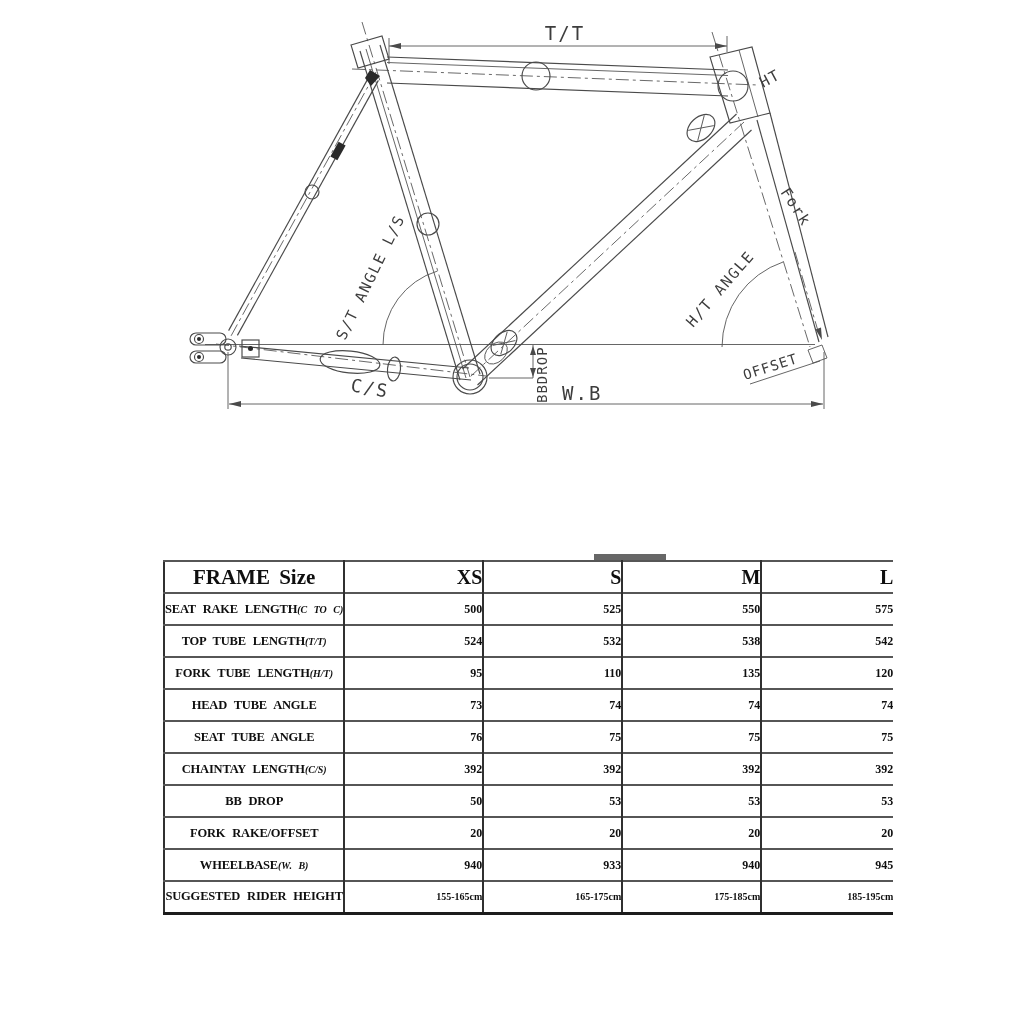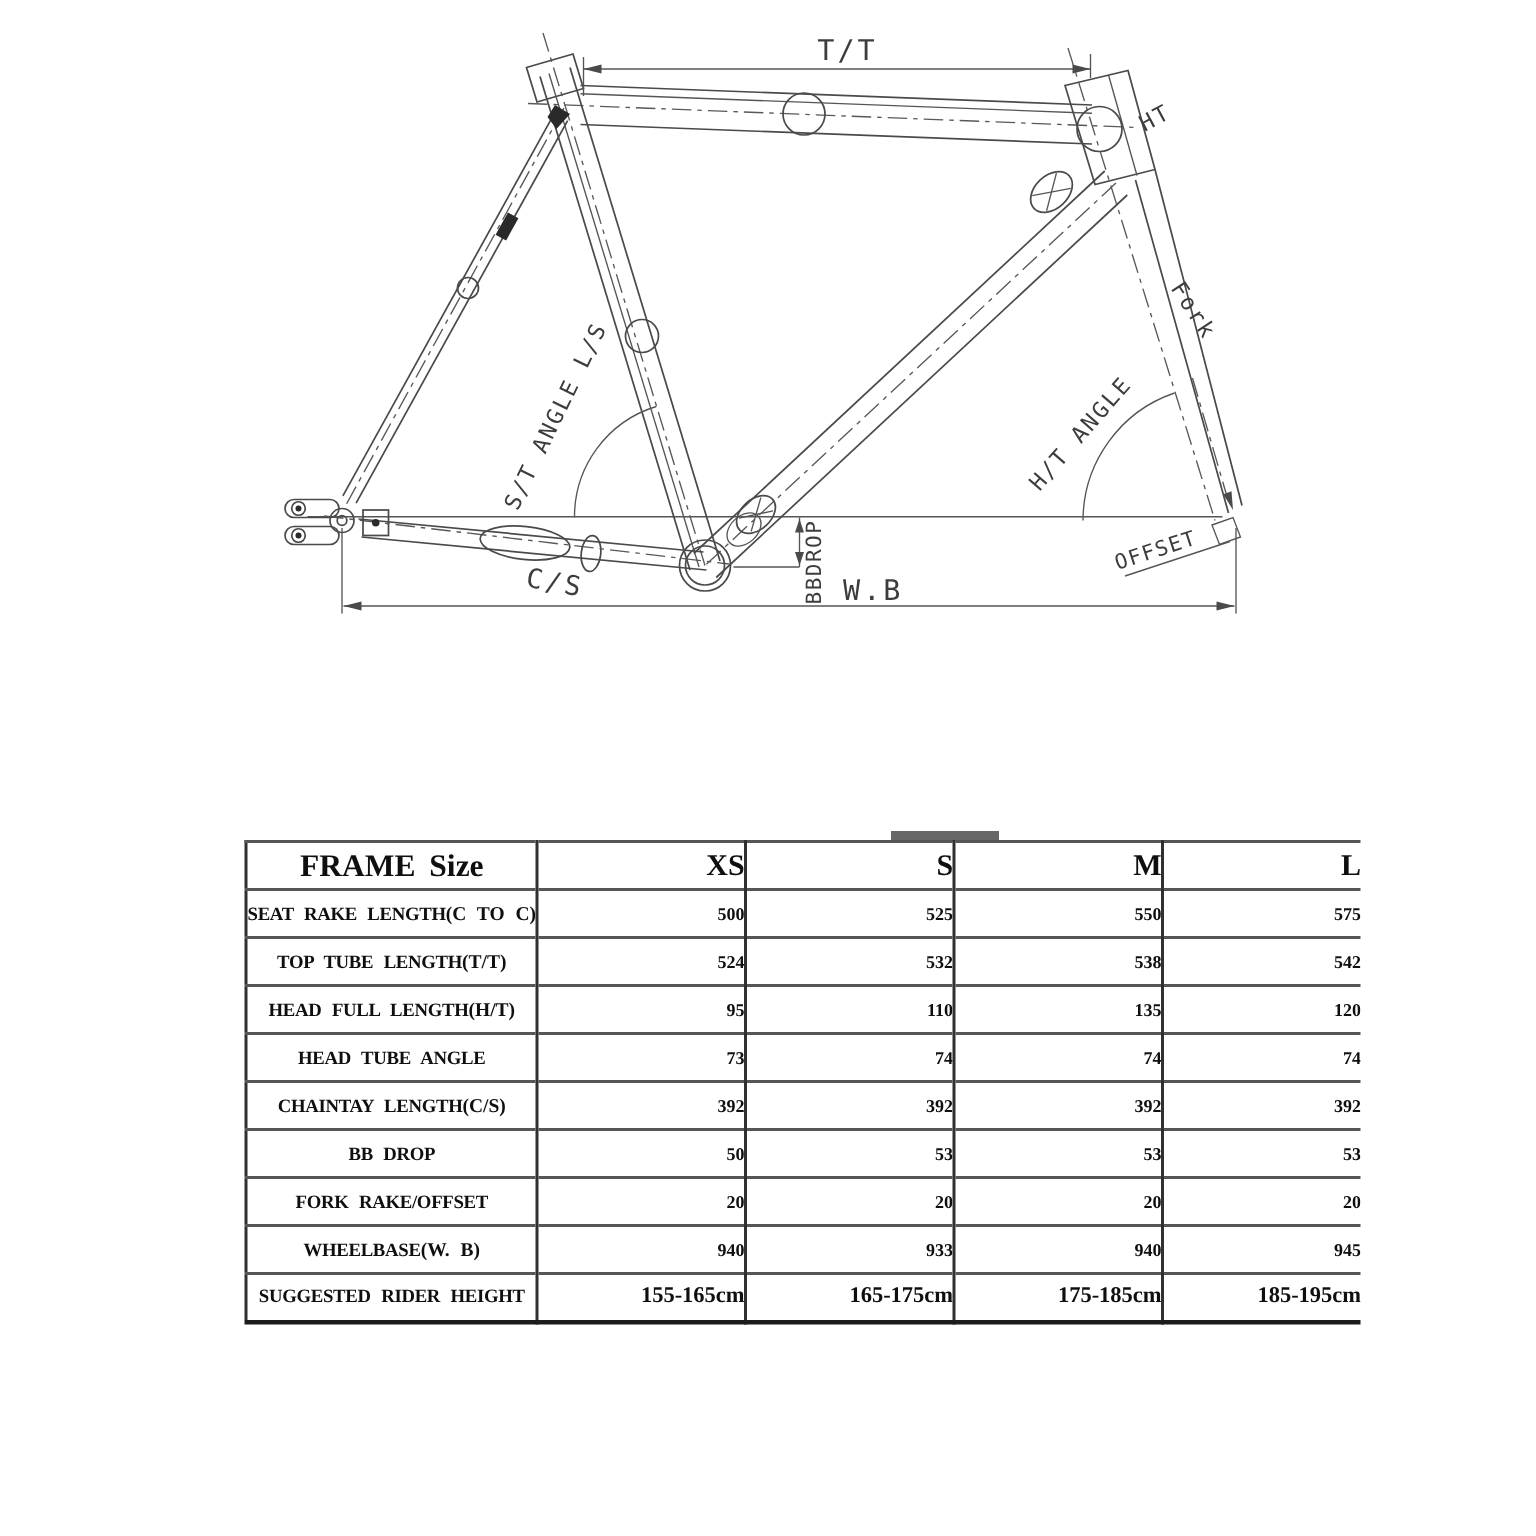--- a/index.html
+++ b/index.html
@@ -30,23 +30,23 @@
     border-bottom:3px solid #1c1c1c;
     font-family:"Liberation Serif",serif;color:#0f0f0f;
   }
   .spec-table tr{height:32px;}
   .spec-table th,.spec-table td{padding:0;text-align:center;vertical-align:middle;overflow:hidden;white-space:nowrap;}
   .spec-table tbody tr{border-top:2px solid #565656;}
   .spec-table td + td,.spec-table th + th{border-left:2px solid #303030;text-align:right;}
   .frame-size-header{font-size:21px;font-weight:bold;word-spacing:4px;}
   .size-header{font-size:20px;font-weight:bold;}
   .label-cell{font-size:12.5px;font-weight:bold;letter-spacing:-0.2px;word-spacing:4px;}
-  .label-cell .suffix{font-size:13px;letter-spacing:0;}
+  .label-cell .suffix{font-size:10px;letter-spacing:0;font-style:italic;}
   .value-cell{font-size:12px;font-weight:bold;}
-  .spec-table tbody tr:last-child .value-cell{font-size:15px;margin-left:20px;}
+  .spec-table tbody tr:last-child .value-cell{font-size:10px;margin-left:20px;}
 </style>
 </head>
 <body>
 
 <div>
 
   <svg class="diagram-svg" width="1024" height="556" viewBox="0 0 1024 556">
 
     <g>
       <line class="thin" x1="205" y1="344.5" x2="815" y2="344.5"></line>
@@ -217,34 +217,41 @@
           <td class="value-cell">575</td>
         </tr>
         <tr>
           <td class="label-cell"><span>TOP TUBE LENGTH</span><span class="suffix">(T/T)</span></td>
           <td class="value-cell">524</td>
           <td class="value-cell">532</td>
           <td class="value-cell">538</td>
           <td class="value-cell">542</td>
         </tr>
         <tr>
-          <td class="label-cell"><span>HEAD FULL LENGTH</span><span class="suffix">(H/T)</span></td>
+          <td class="label-cell"><span>FORK TUBE LENGTH</span><span class="suffix">(H/T)</span></td>
           <td class="value-cell">95</td>
           <td class="value-cell">110</td>
           <td class="value-cell">135</td>
           <td class="value-cell">120</td>
         </tr>
         <tr>
           <td class="label-cell"><span>HEAD TUBE ANGLE</span></td>
           <td class="value-cell">73</td>
           <td class="value-cell">74</td>
           <td class="value-cell">74</td>
           <td class="value-cell">74</td>
         </tr>
         <tr>
+          <td class="label-cell"><span>SEAT TUBE ANGLE</span></td>
+          <td class="value-cell">76</td>
+          <td class="value-cell">75</td>
+          <td class="value-cell">75</td>
+          <td class="value-cell">75</td>
+        </tr>
+        <tr>
           <td class="label-cell"><span>CHAINTAY LENGTH</span><span class="suffix">(C/S)</span></td>
           <td class="value-cell">392</td>
           <td class="value-cell">392</td>
           <td class="value-cell">392</td>
           <td class="value-cell">392</td>
         </tr>
         <tr>
           <td class="label-cell"><span>BB DROP</span></td>
           <td class="value-cell">50</td>
           <td class="value-cell">53</td>

